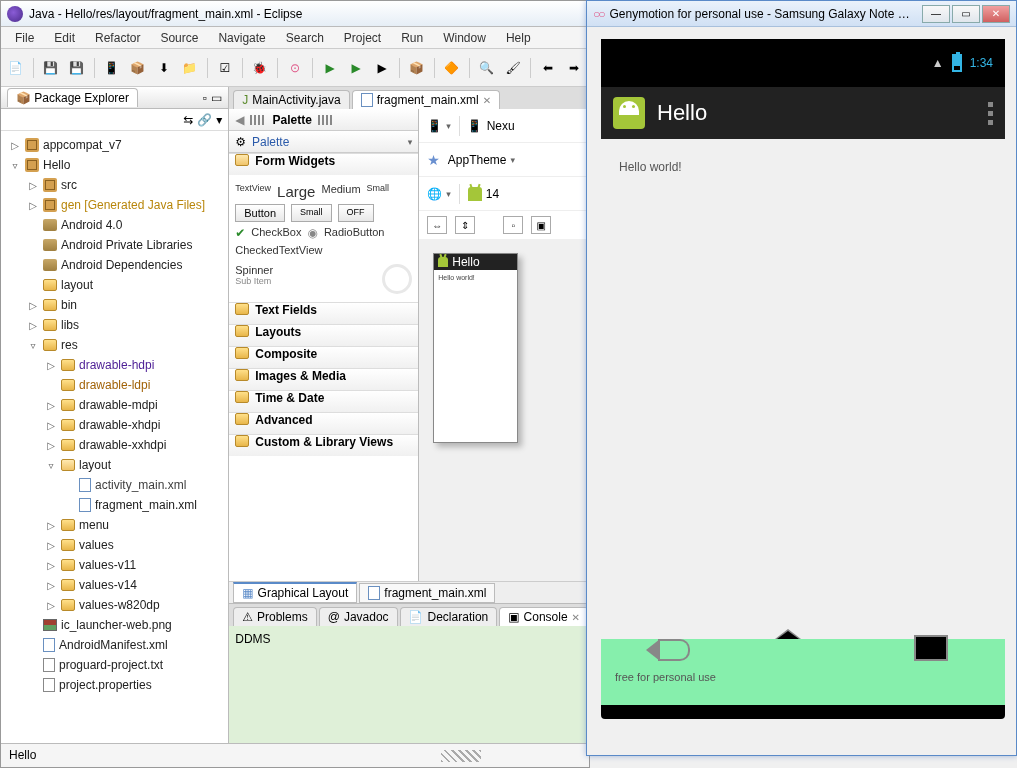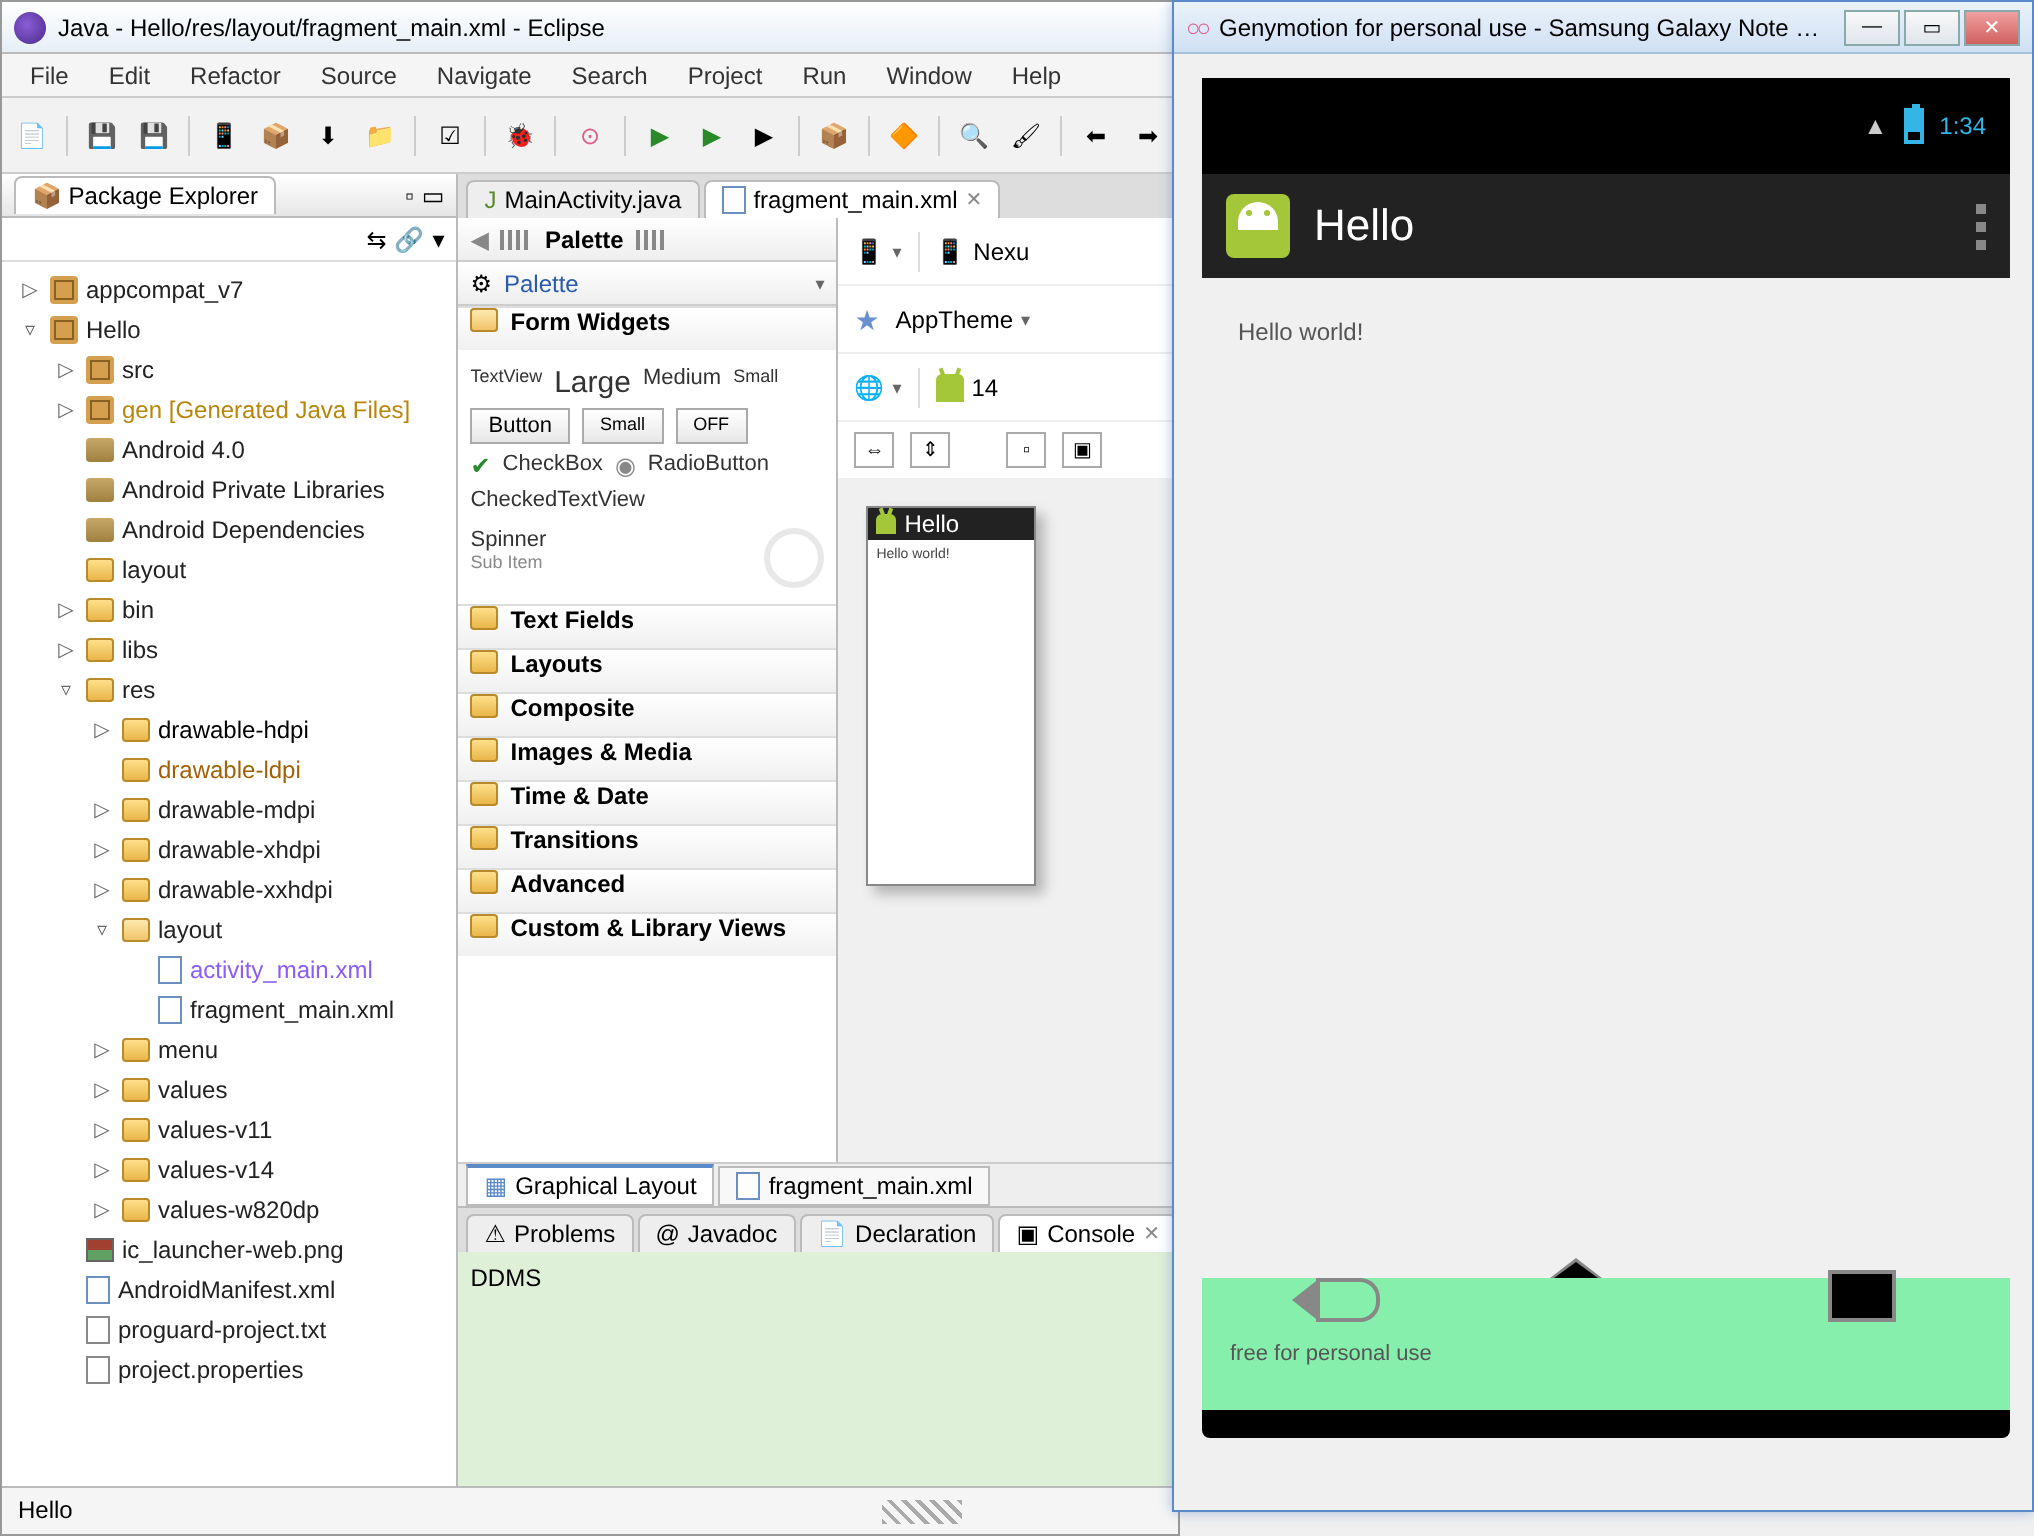--- a/index.html
+++ b/index.html
@@ -229,21 +229,21 @@
             <span style="color:#222">libs</span>
           </div>
           <div class="tree-item" style="--depth: 26px;">
             <span class="tw">▿</span>
             <span class="folder-icon"></span>
             <span style="color:#222">res</span>
           </div>
           <div class="tree-item" style="--depth: 44px;">
             <span class="tw">▷</span>
             <span class="folder-icon"></span>
-            <span style="color:#000000">drawable-hdpi</span>
+            <span style="color:#4c1d95">drawable-hdpi</span>
           </div>
           <div class="tree-item" style="--depth: 44px;">
             <span class="tw"></span>
             <span class="folder-icon"></span>
             <span style="color:#a16207">drawable-ldpi</span>
           </div>
           <div class="tree-item" style="--depth: 44px;">
             <span class="tw">▷</span>
             <span class="folder-icon"></span>
             <span style="color:#222">drawable-mdpi</span>
@@ -259,21 +259,21 @@
             <span style="color:#222">drawable-xxhdpi</span>
           </div>
           <div class="tree-item" style="--depth: 44px;">
             <span class="tw">▿</span>
             <span class="folder-icon folder-open"></span>
             <span style="color:#222">layout</span>
           </div>
           <div class="tree-item" style="--depth: 62px;">
             <span class="tw"></span>
             <span class="xml-icon"></span>
-            <span style="color:#8b5cf6">activity_main.xml</span>
+            <span style="color:#404040">activity_main.xml</span>
           </div>
           <div class="tree-item" style="--depth: 62px;">
             <span class="tw"></span>
             <span class="xml-icon"></span>
             <span style="color:#222">fragment_main.xml</span>
           </div>
           <div class="tree-item" style="--depth: 44px;">
             <span class="tw">▷</span>
             <span class="folder-icon"></span>
             <span style="color:#222">menu</span>
@@ -393,24 +393,20 @@
               <div class="pal-cat">
                 <span class="folder-icon"></span>
                 <b>Images &amp; Media</b>
               </div>
               <div class="pal-cat">
                 <span class="folder-icon"></span>
                 <b>Time &amp; Date</b>
               </div>
               <div class="pal-cat">
                 <span class="folder-icon"></span>
-                <b>Transitions</b>
-              </div>
-              <div class="pal-cat">
-                <span class="folder-icon"></span>
                 <b>Advanced</b>
               </div>
               <div class="pal-cat">
                 <span class="folder-icon"></span>
                 <b>Custom &amp; Library Views</b>
               </div>
             </div>
         </div>
         <div class="canvas-col">
           <div class="cfg-row">

